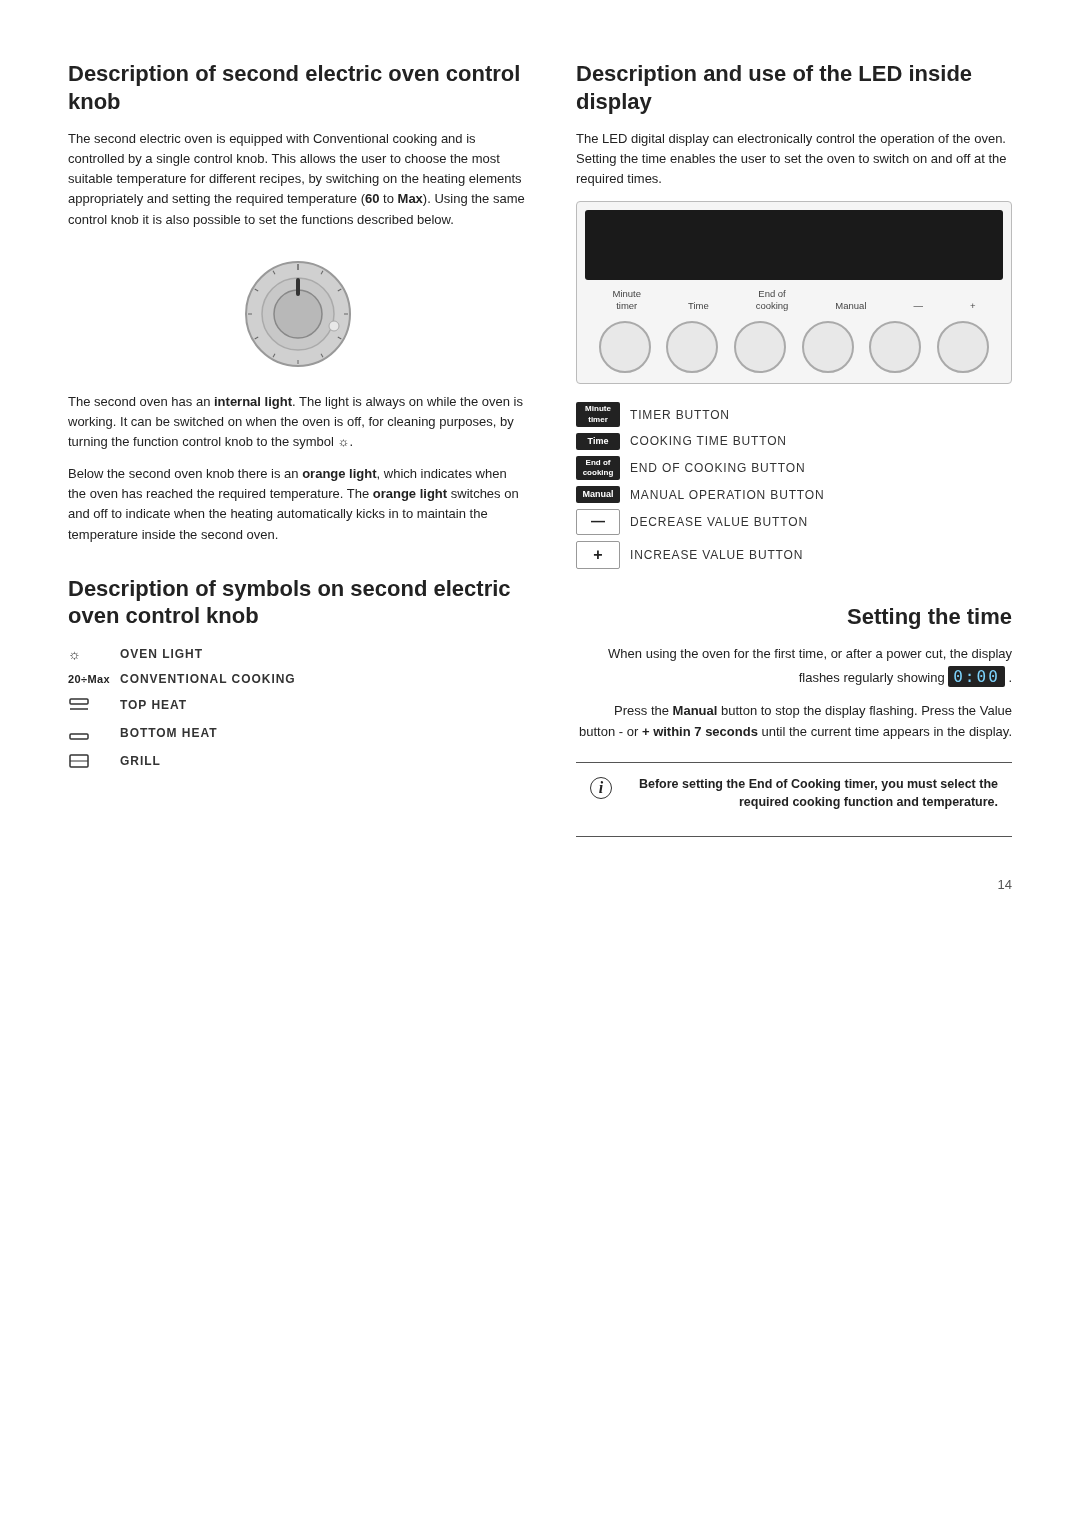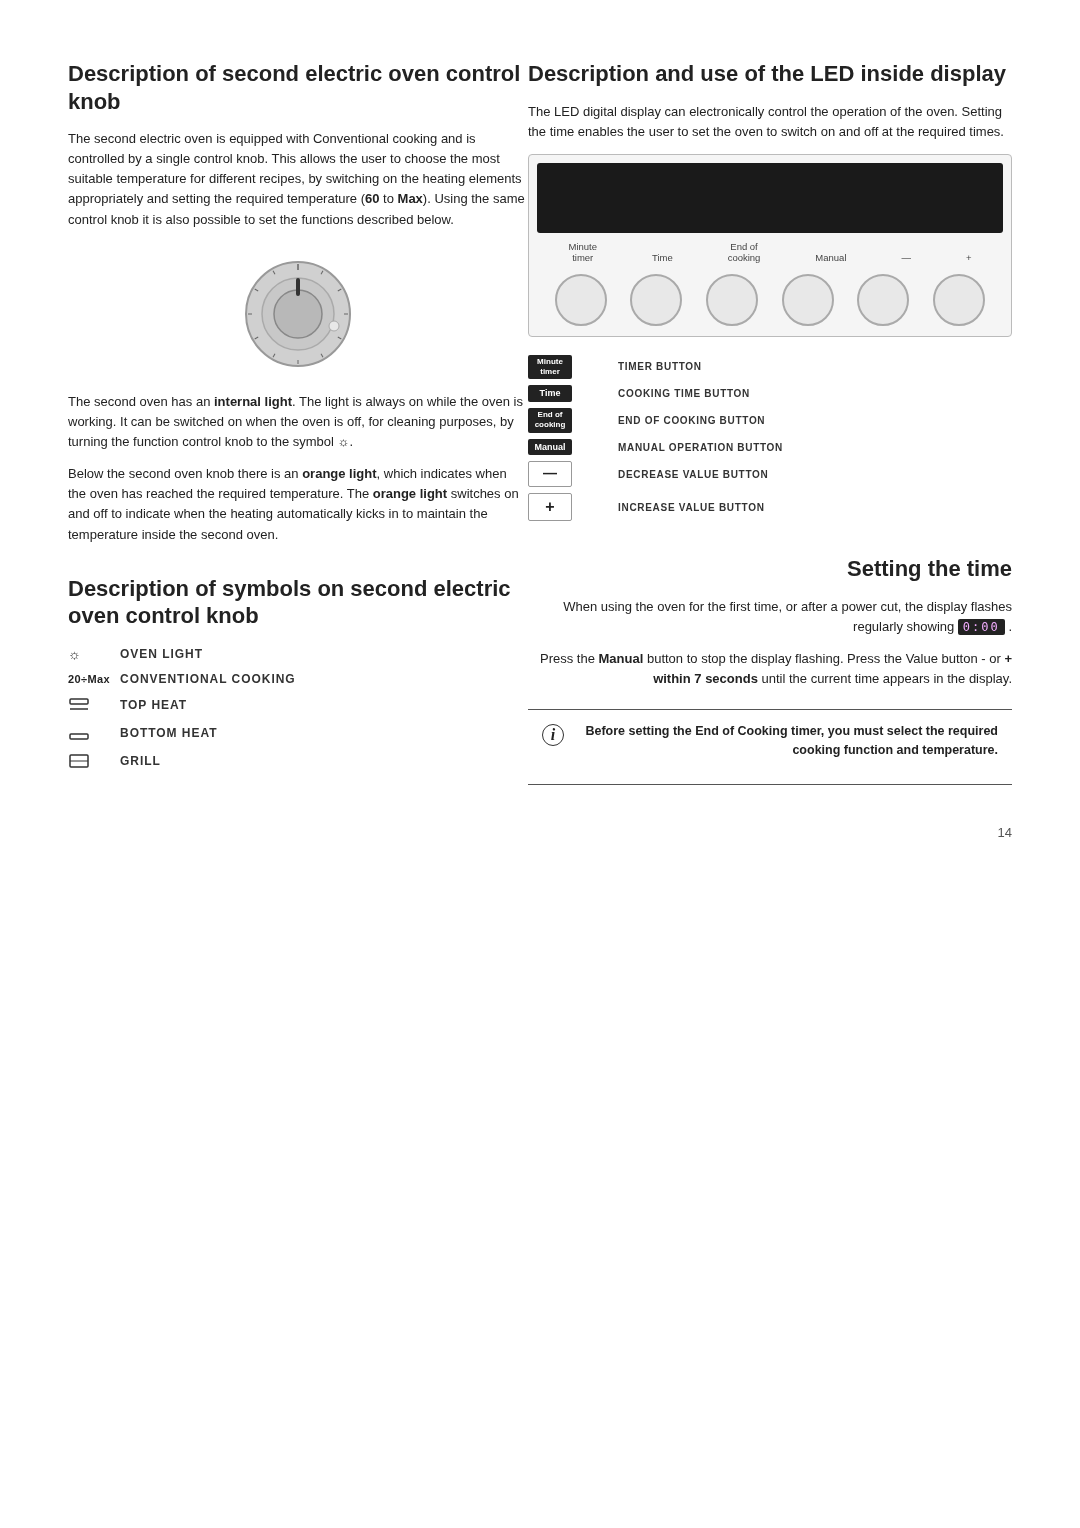--- a/index.html
+++ b/index.html
@@ -7,20 +7,21 @@
       background: #fff;
       font-family: Arial, Helvetica, sans-serif;
       font-size: 13px;
       color: #222;
       width: 1080px;
       min-height: 1528px;
       padding: 60px 68px 60px 68px;
     }
     .page-layout {
       display: flex;
+      gap: 48px;
     }
     .left-col {
       flex: 0 0 460px;
       max-width: 460px;
     }
     .right-col {
       flex: 1;
     }
     h2 {
       font-size: 22px;
@@ -141,26 +142,25 @@
       text-align: center;
       margin-right: 10px;
       line-height: 1.4;
     }
     .btn-tag.white {
       background: #fff;
       color: #222;
       border: 1px solid #999;
     }
     .btn-description {
-      font-size: 10px;
+      font-size: 12px;
       letter-spacing: 0.07em;
       text-transform: uppercase;
-      font-weight: 700;
+      font-weight: 400;
       color: #333;
-      margin-left: 36px;
     }
     .setting-time-section {
       margin-top: 10px;
       text-align: right;
     }
     .info-box {
       border-top: 1.5px solid #555;
       border-bottom: 1.5px solid #555;
       padding: 12px 14px;
       display: flex;
@@ -191,24 +191,24 @@
       text-align: right;
       margin-top: 40px;
       font-size: 13px;
       color: #555;
     }
     
     .sun-sym { font-size: 14px; }
     
     .dash-display {
       font-family: monospace;
-      font-size: 12px;
+      font-size: 16px;
       letter-spacing: 2px;
       background: #222;
-      color: #f0abfc;
+      color: #7dd3fc;
       padding: 1px 5px;
       border-radius: 2px;
     }
   </style>
 </head>
 <body>
 
 <div class="page-layout">
 
   <div class="left-col">

